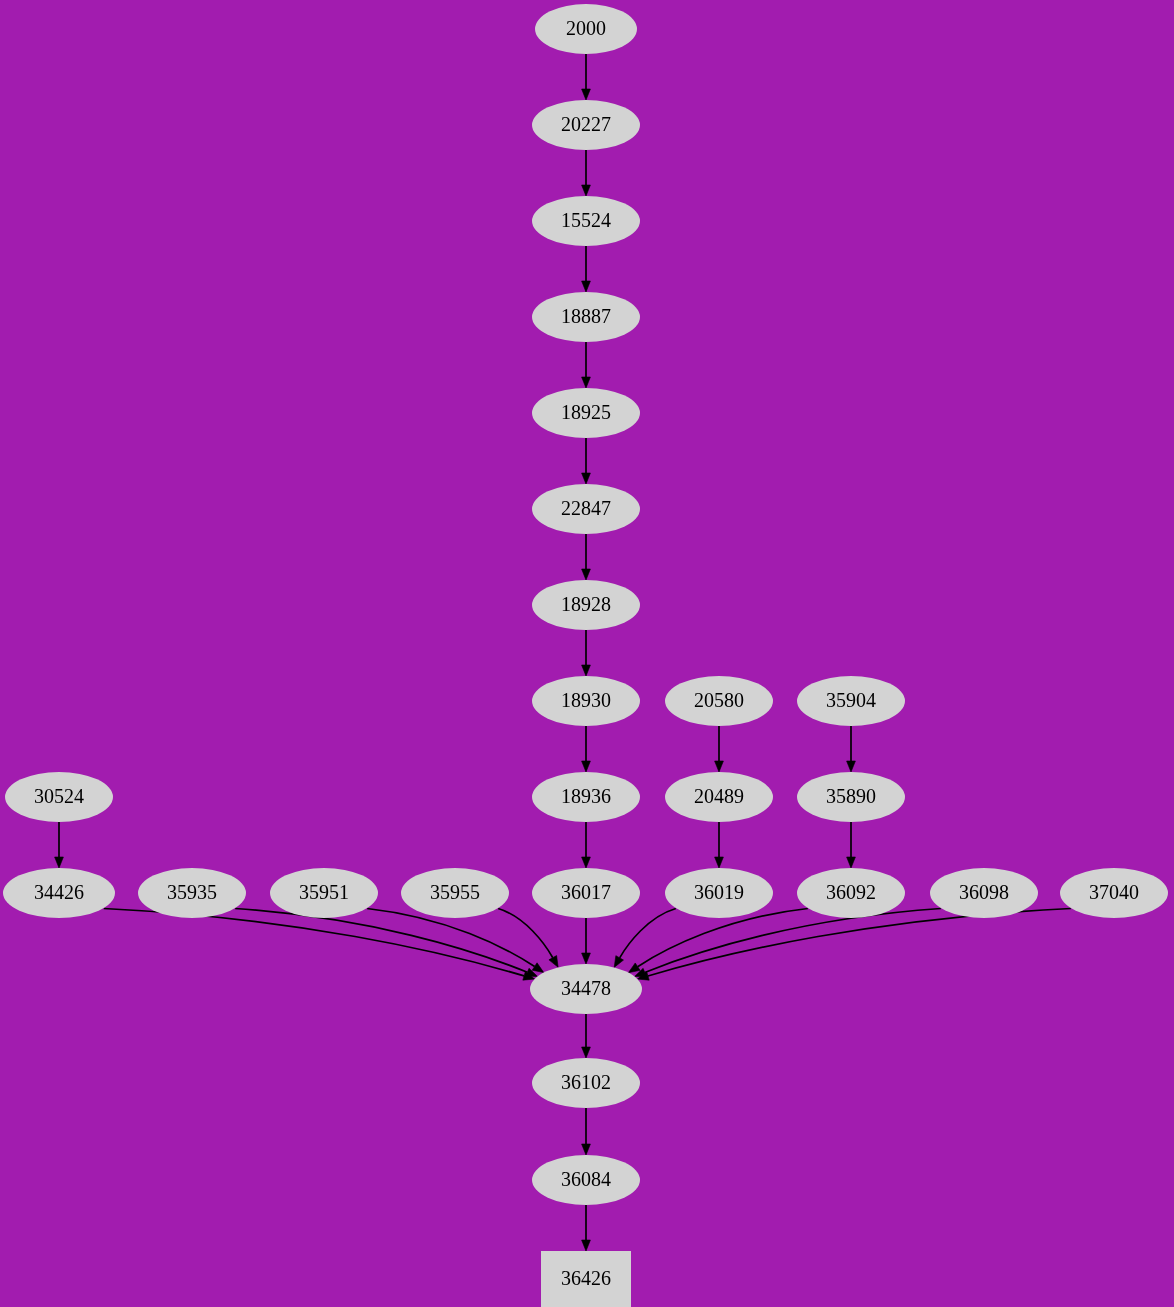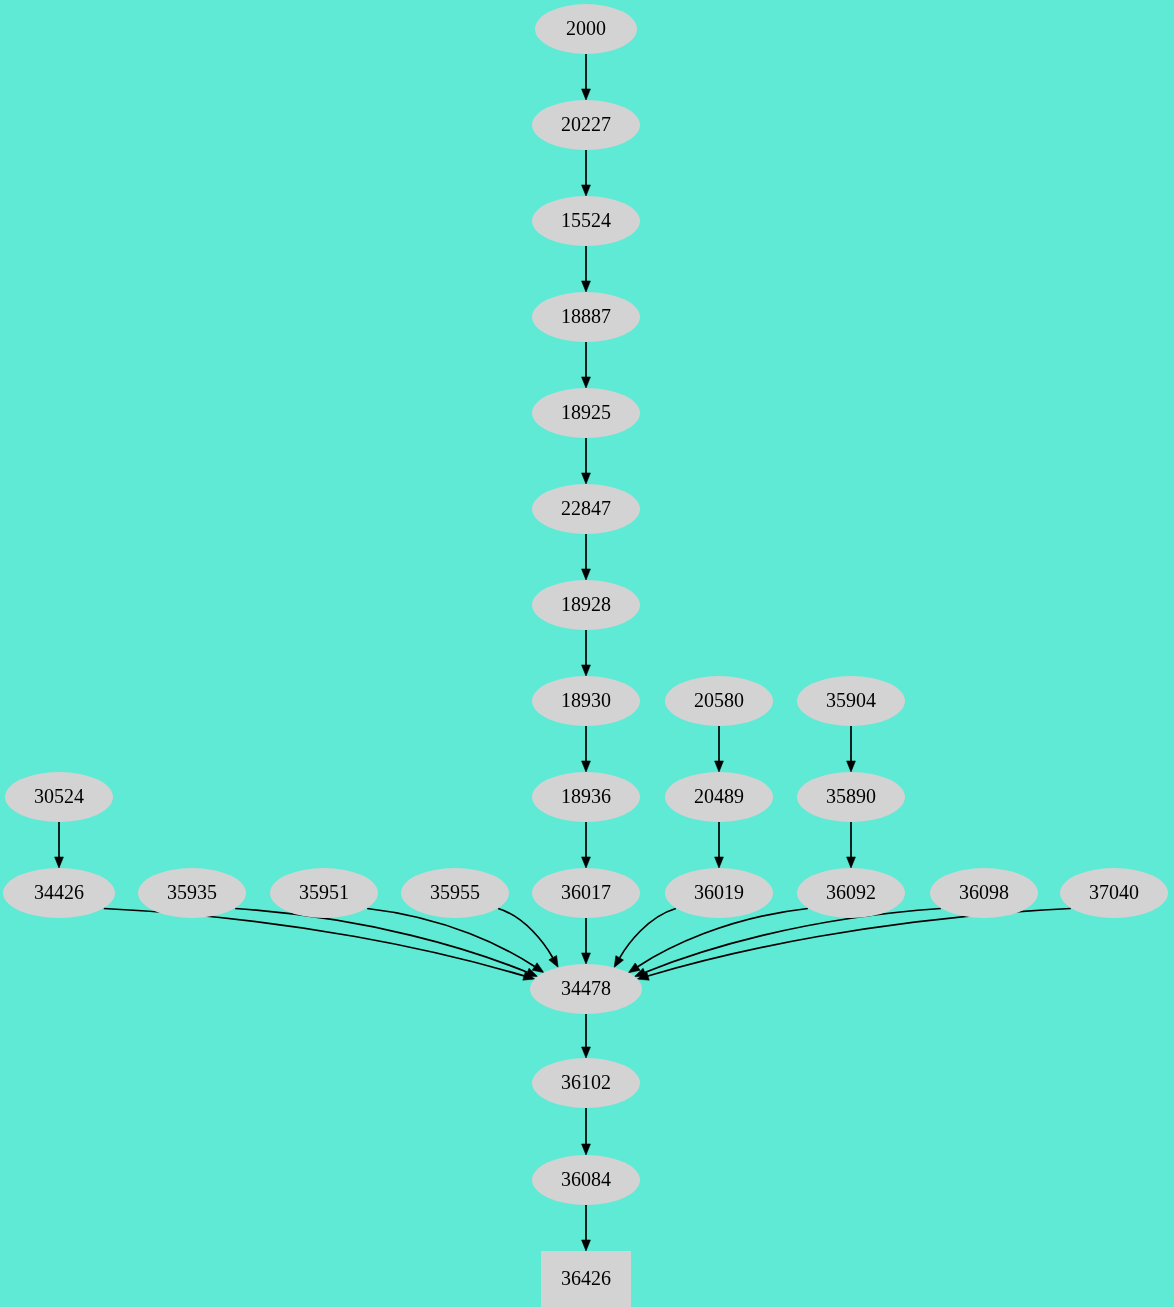--- a/index.html
+++ b/index.html
@@ -8,21 +8,21 @@
     background: #ffffff;
   }
   body {
     font-family: "Liberation Serif", "DejaVu Serif", serif;
   }
   #graph-canvas {
     position: relative;
     width: 1174px;
     height: 1307px;
     overflow: hidden;
-    background: #5eead4;
+    background: #a21caf;
   }
   #graph-svg {
     position: absolute;
     top: 0;
     left: 0;
     width: 1174px;
     height: 1307px;
     display: block;
   }
   .node-label {

